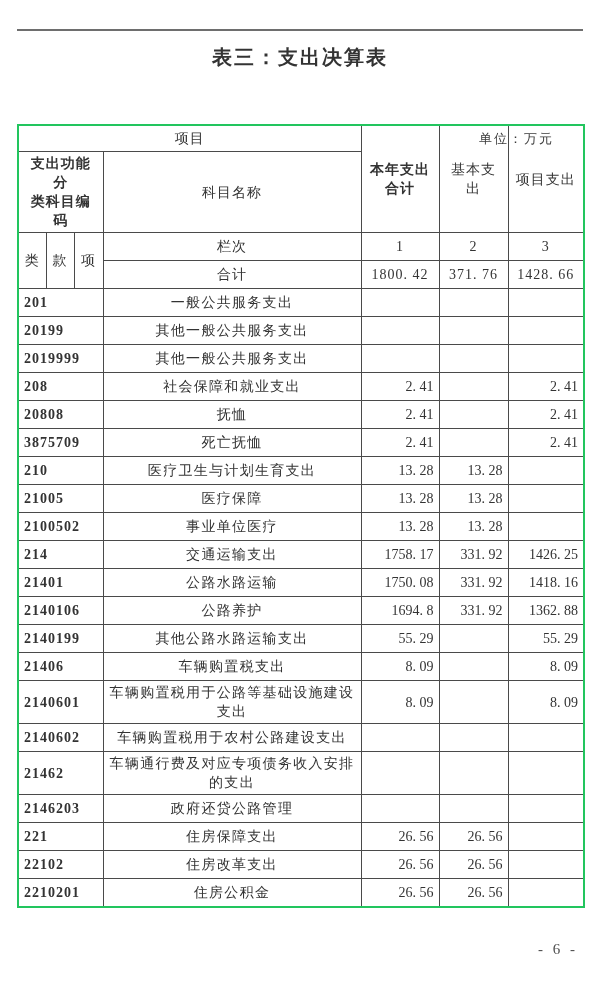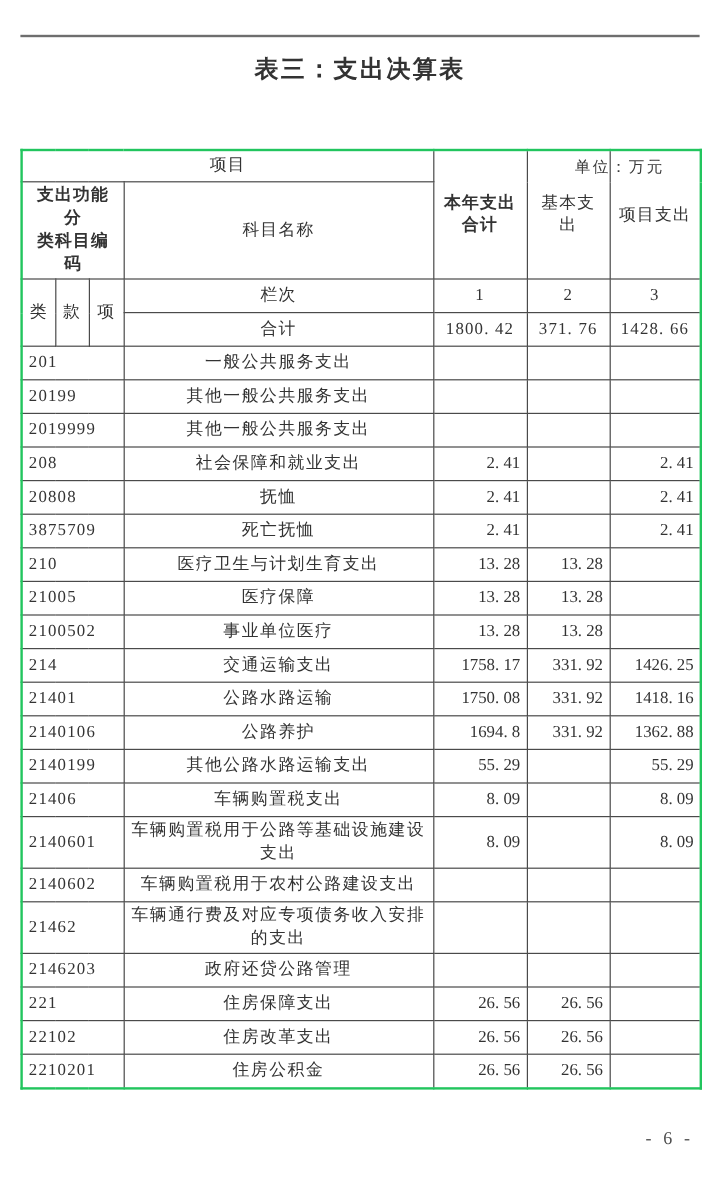--- a/index.html
+++ b/index.html
@@ -63,20 +63,21 @@
   thead td { text-align: center; letter-spacing: 1px; }
   .pre { white-space: pre-line; font-weight: bold; }
   tr.hr-project td { height: 21px; }
   tr.hr-code td { height: 74px; }
   tr.hr-lanci td, tr.hr-total td { height: 23px; }
   tbody td { height: 23px; }
   td.code {
     text-align: left;
     padding-left: 9px;
     letter-spacing: 1px;
+    font-weight: bold;
   }
   td.name {
     text-align: center;
     padding-left: 10px;
     letter-spacing: 1.3px;
     line-height: 20px;
     padding-top: 3px;
     padding-bottom: 3px;
   }
   td.num { text-align: right; padding-right: 8px; }

